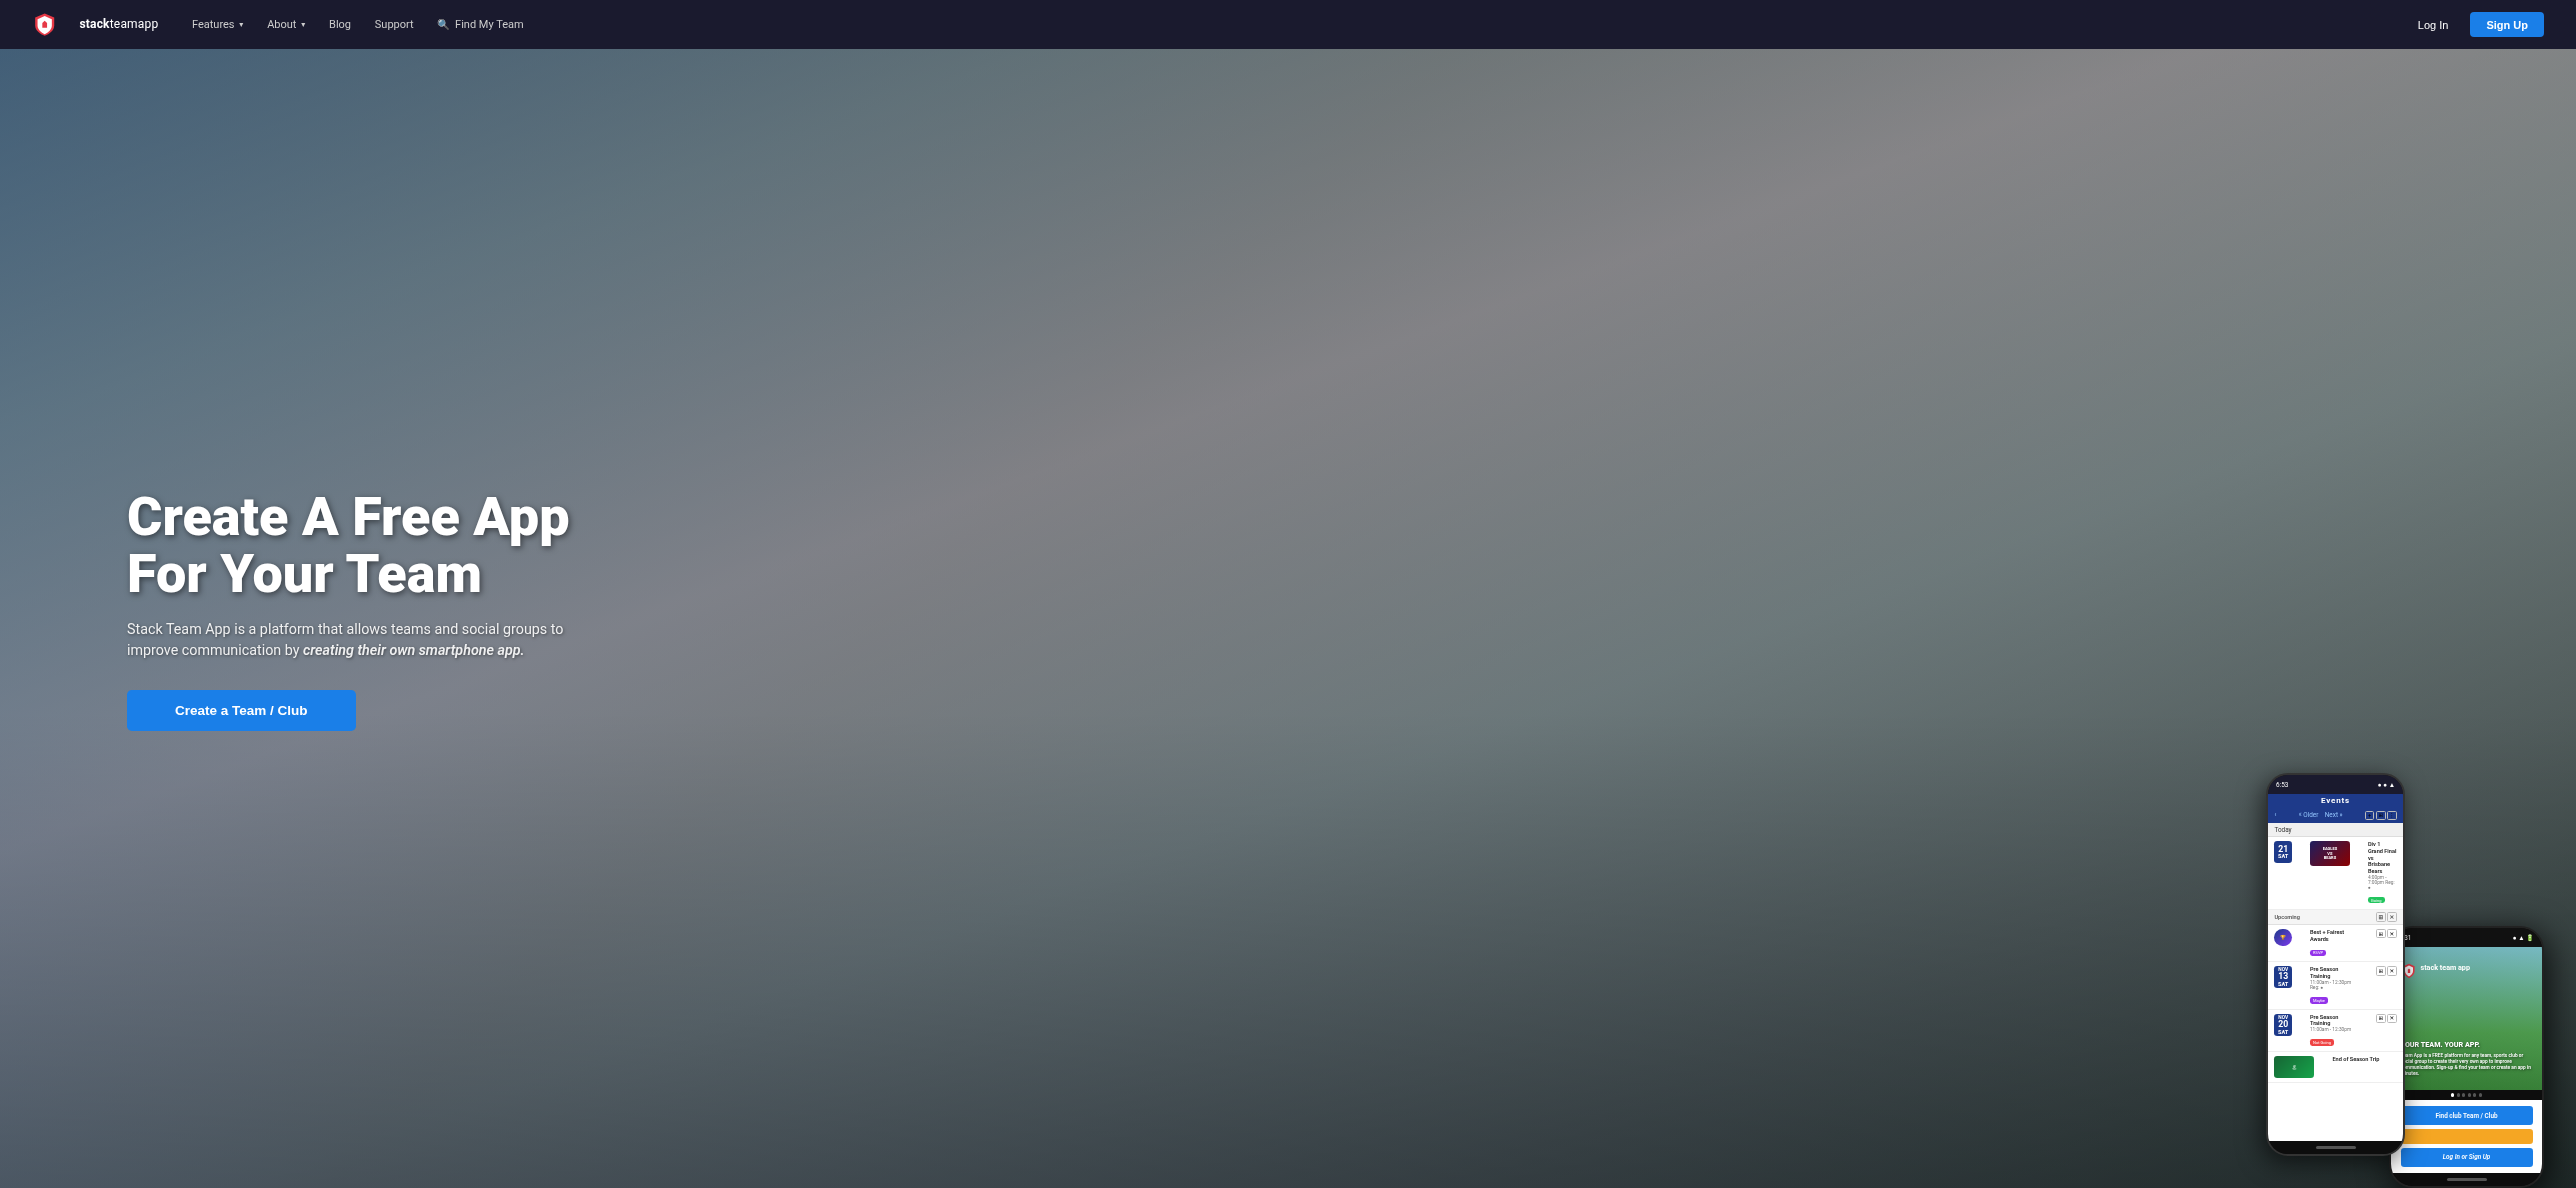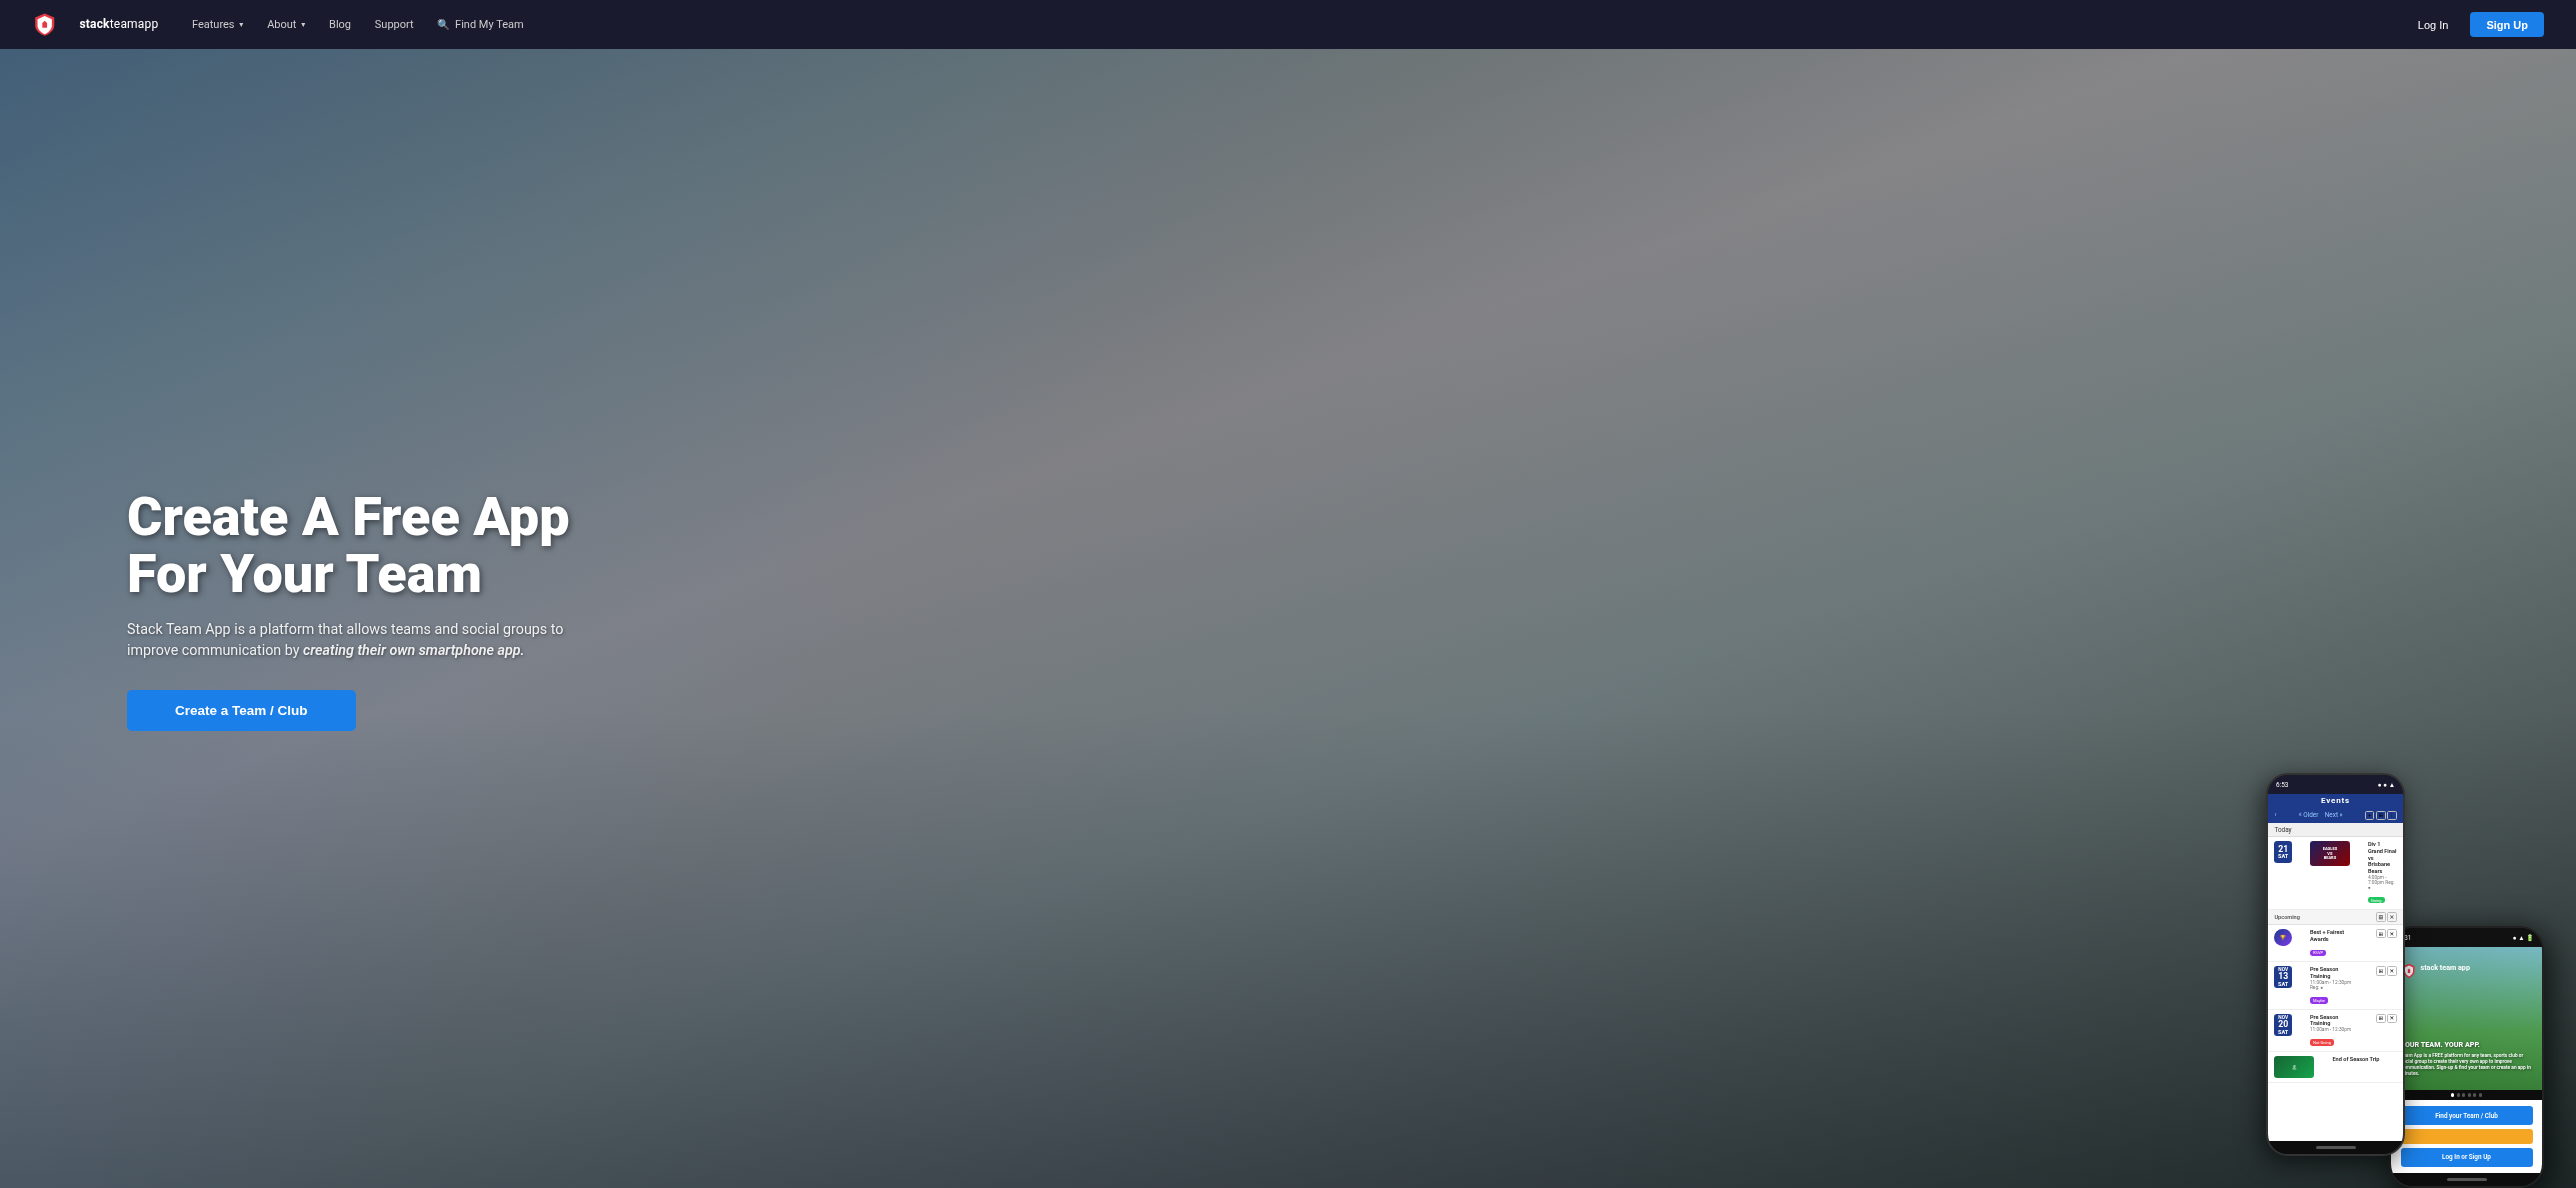--- a/index.html
+++ b/index.html
@@ -410,20 +410,21 @@
       margin-bottom: 4px;
     }
     .back-btn-login {
       background: #1a7fe8;
       color: white;
       font-size: 6.4px;
       font-weight: 600;
       padding: 5.6px;
       border-radius: 3.2px;
       text-align: center;
+      font-style: italic;
     }
 
     
     .dots-row {
       display: flex;
       justify-content: center;
       gap: 2.4px;
       padding: 3.2px 0;
       background: #0d0d0d;
     }
@@ -658,21 +659,21 @@
       <div class="dots-row">
         <div class="dot active"></div>
         <div class="dot"></div>
         <div class="dot"></div>
         <div class="dot"></div>
         <div class="dot"></div>
         <div class="dot"></div>
       </div>
 
       <div class="back-phone-buttons">
-        <div class="back-btn-find">Find your Team / Club</div>
+        <div class="back-btn-find">Find club Team / Club</div>
         <div class="back-btn-yellow" style="height:14.3px;"></div>
         <div class="back-btn-login">Log In or Sign Up</div>
       </div>
 
       <div class="phone-home-bar">
         <div class="home-indicator"></div>
       </div>
     </div>
 
   </div>

